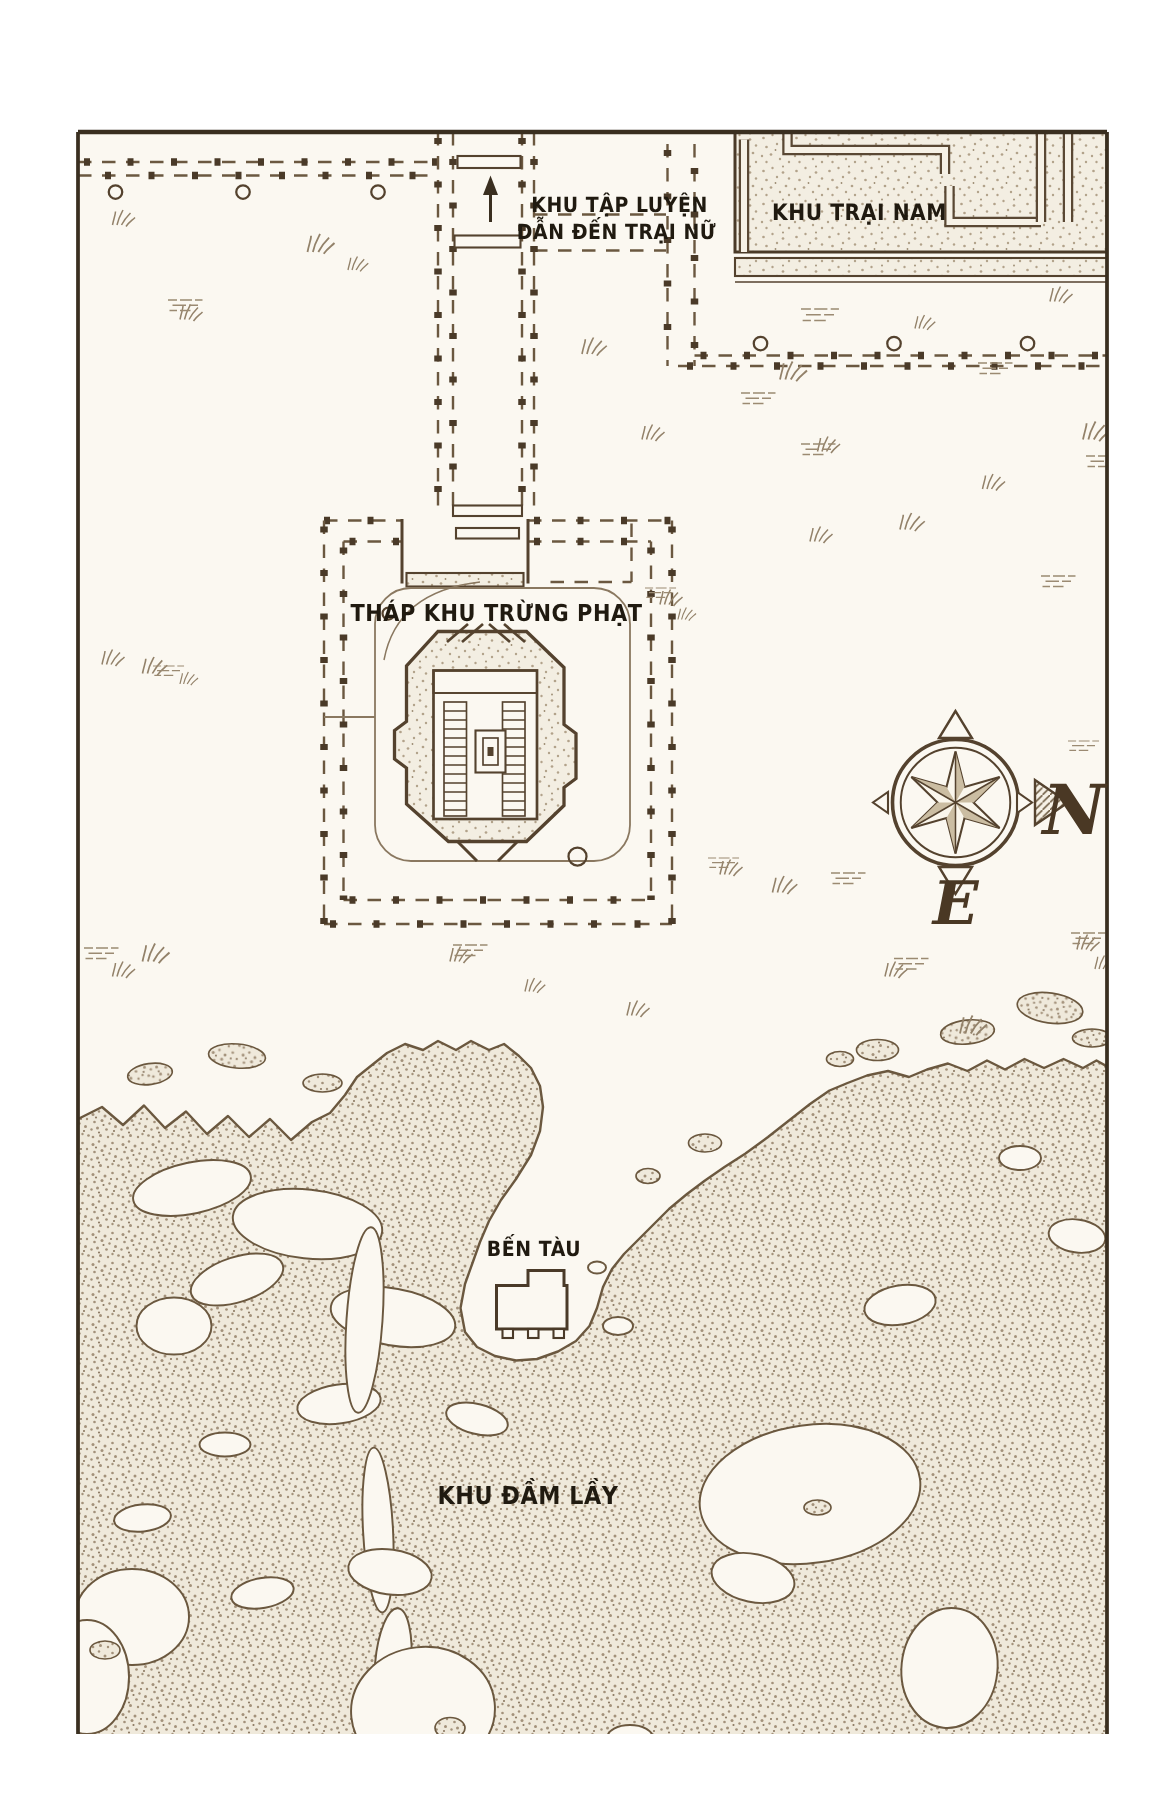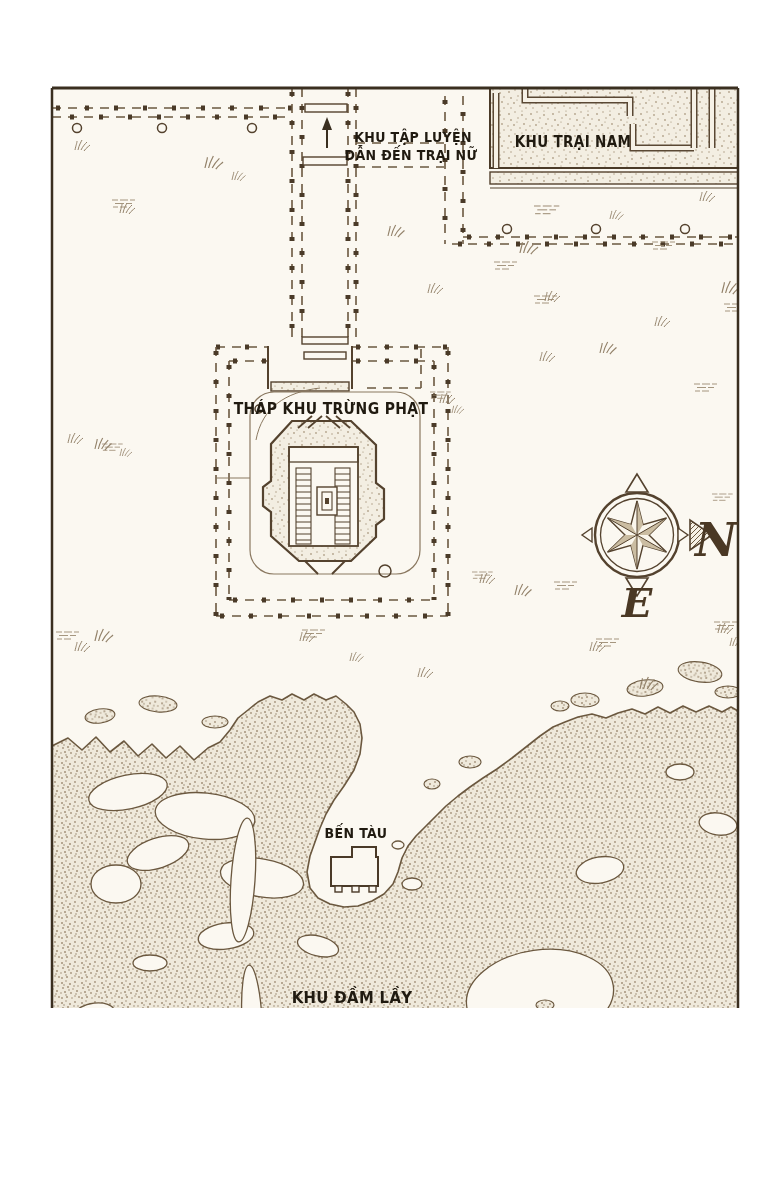--- a/index.html
+++ b/index.html
@@ -1,16 +1,16 @@
 <!DOCTYPE html>
 <html><head>
 <meta charset="utf-8">
 <style>
   html,body{margin:0;padding:0;background:#ffffff;}
-  .stage{position:relative;width:780px;height:1008px;background:#ffffff;overflow:hidden;
+  .stage{position:relative;width:780px;height:1156px;background:#ffffff;overflow:hidden;
          font-family:"DejaVu Sans",sans-serif;}
   .stage svg{position:absolute;left:0;top:0;}
 
   
   .fl{stroke:#6b5840;stroke-width:1.6;stroke-dasharray:9 7;fill:none;}
   .fp{stroke:#4a3a28;stroke-width:5;stroke-dasharray:4 25;fill:none;}
   .sl{stroke:#54422e;fill:none;}
   .ring{stroke:#54422e;stroke-width:1.5;fill:none;}
   .wallcase{stroke:#5a4834;stroke-width:7;fill:none;}
   .wallcore{stroke:#f6f1e6;stroke-width:4;fill:none;}

